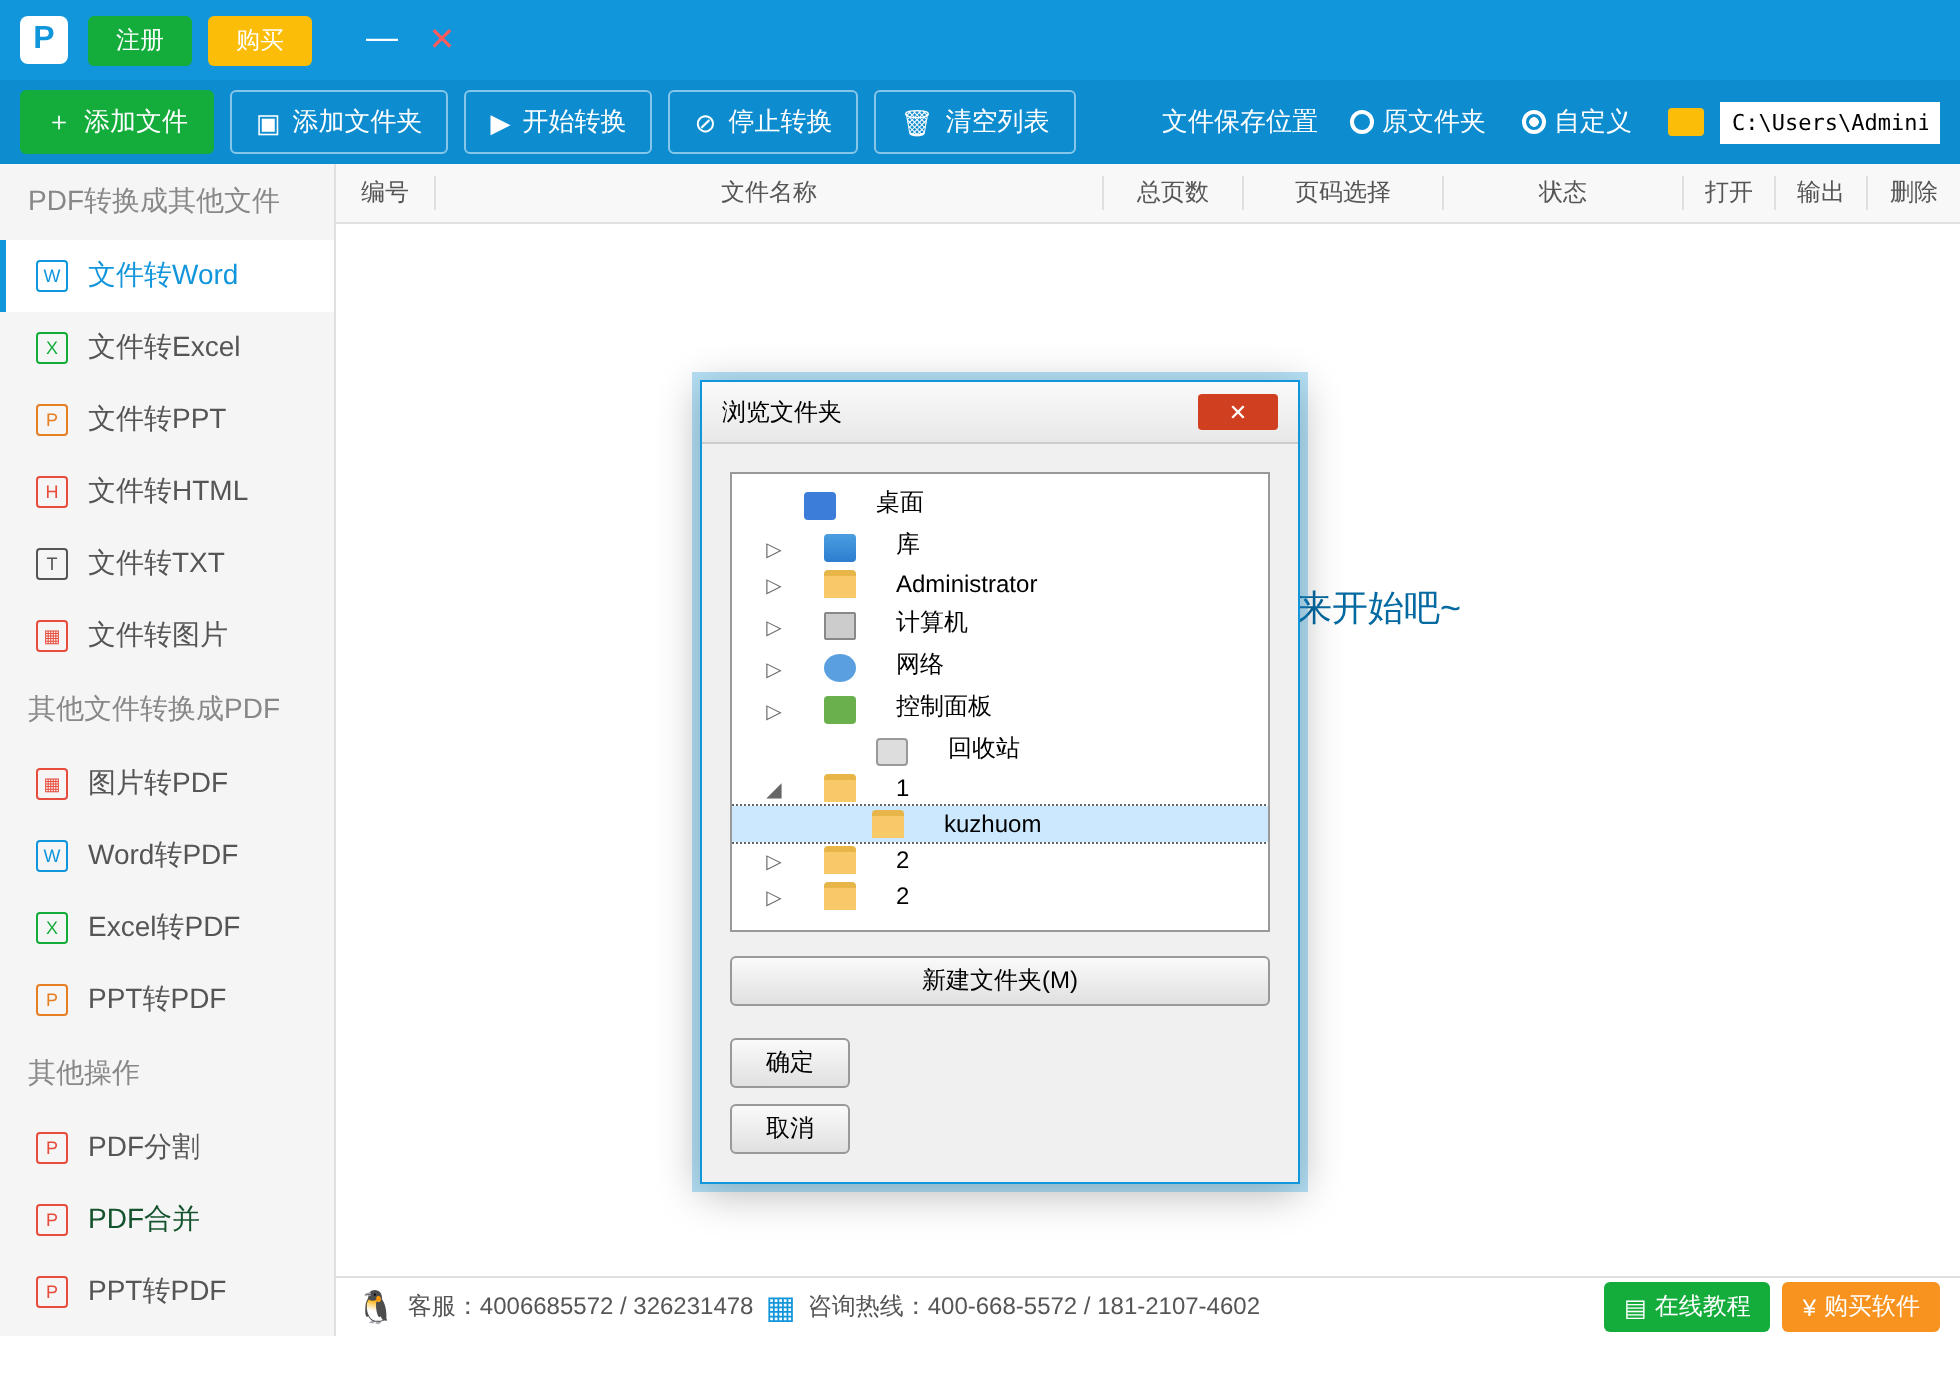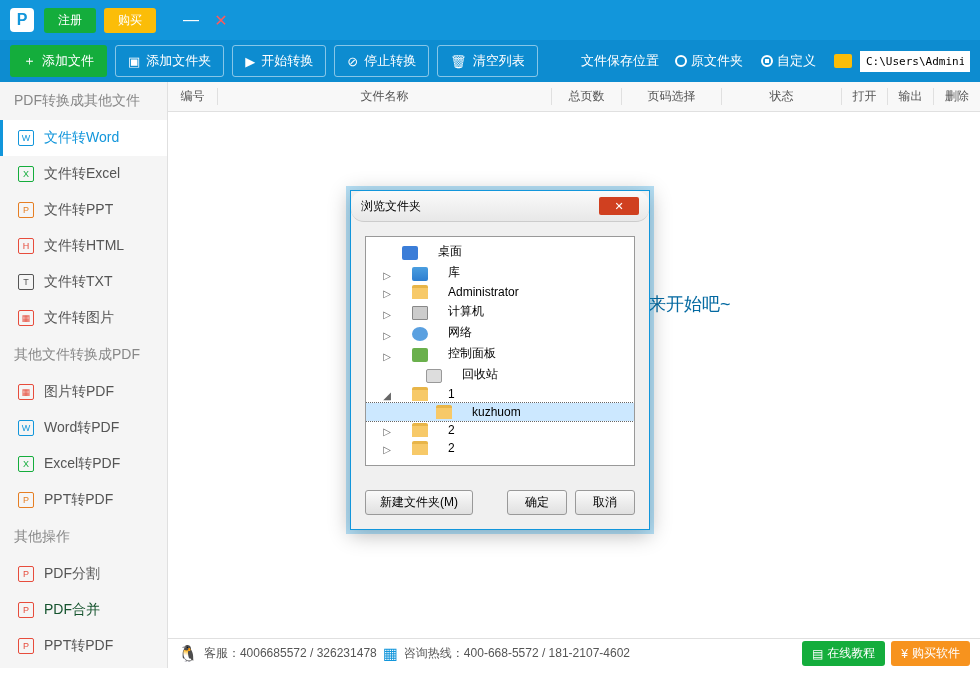--- a/index.html
+++ b/index.html
@@ -39,36 +39,36 @@
 .table-body { flex: 1; position: relative; display: flex; align-items: center; justify-content: center; }
 .placeholder { color: #0369a1; font-size: 18px; position: absolute; left: 480px; top: 180px; }
 
 .statusbar { height: 30px; border-top: 1px solid #e0e0e0; display: flex; align-items: center; padding: 0 10px; font-size: 12px; color: #555; gap: 6px; }
 .sb-icon { color: #1296db; font-size: 16px; }
 .sb-flex { flex: 1; }
 .sb-btn { display: flex; align-items: center; gap: 4px; background: #14ad3c; color: #fff; padding: 4px 10px; border-radius: 3px; cursor: pointer; }
 .sb-btn.orange { background: #f7931e; }
 
 .dialog { position: absolute; left: 350px; top: 190px; width: 300px; background: #f0f0f0; border: 1px solid #1296db; box-shadow: 0 0 0 4px rgba(18,150,219,0.3), 0 4px 20px rgba(0,0,0,0.3); }
-.dlg-title { background: linear-gradient(#fafafa,#e8e8e8); padding: 6px 10px; font-size: 12px; display: flex; align-items: center; border-bottom: 1px solid #ccc; border-radius: 13px; }
+.dlg-title { background: linear-gradient(#fafafa,#e8e8e8); padding: 6px 10px; font-size: 12px; display: flex; align-items: center; border-bottom: 1px solid #ccc; }
 .dlg-close { width: 40px; height: 18px; background: #d04020; border-radius: 2px; display: flex; align-items: center; justify-content: center; color: #fff; font-size: 11px; cursor: pointer; }
 .dlg-body { padding: 14px; }
 .tree { background: #fff; border: 1px solid #999; height: 230px; overflow-y: auto; padding: 4px 0; font-size: 12px; }
 .tree-item { display: flex; align-items: flex-end; gap: 20px; padding: 2px 6px; cursor: pointer; }
 .tree-item.selected { background: #cce8ff; outline: 1px dotted #666; }
 .expander { width: 10px; font-size: 10px; color: #666; text-align: center; }
 .tree-icon { width: 16px; height: 14px; }
 .icon-desktop { background: #3b7dd8; border-radius: 2px; }
 .icon-folder { background: #f7c968; border-radius: 2px 2px 0 0; border-top: 3px solid #e8b548; }
 .icon-lib { background: linear-gradient(#4a9ee0,#2d7ed0); border-radius: 2px; }
 .icon-comp { background: #ccc; border: 1px solid #888; border-radius: 1px; }
 .icon-net { background: #5aa0e0; border-radius: 50%; }
 .icon-ctrl { background: #6ab04c; border-radius: 2px; }
 .icon-bin { background: #ddd; border: 1px solid #999; border-radius: 2px; }
-.dlg-btns { display: flex; gap: 8px; margin-top: 24px; }
+.dlg-btns { display: flex; gap: 8px; margin-top: 12px; flex-direction: column; }
 .dlg-btn { flex: 0 0 auto; padding: 3px 10px; background: linear-gradient(#fafafa,#e0e0e0); border: 1px solid #999; border-radius: 3px; font-size: 12px; cursor: pointer; }
 .dlg-btn:first-child { padding: 3px 14px; }
 .dlg-btns .spacer { flex: 1; }
 </style>
 </head>
 <body>
 
 <div class="titlebar">
   <div class="logo">P</div>
   <button class="btn-reg">注册</button>
@@ -237,21 +237,21 @@
       <div class="tree-item" style="padding-left:16px">
           <span class="expander">▷</span>
           <span class="tree-icon icon-net"></span>
           <span>网络</span>
         </div>
       <div class="tree-item" style="padding-left:16px">
           <span class="expander">▷</span>
           <span class="tree-icon icon-ctrl"></span>
           <span>控制面板</span>
         </div>
-      <div class="tree-item" style="padding-left:30px">
+      <div class="tree-item" style="padding-left:42px">
           <span class="expander"></span>
           <span class="tree-icon icon-bin"></span>
           <span>回收站</span>
         </div>
       <div class="tree-item" style="padding-left:16px">
           <span class="expander">◢</span>
           <span class="tree-icon icon-folder"></span>
           <span>1</span>
         </div>
       <div class="tree-item selected" style="padding-left:40px">

